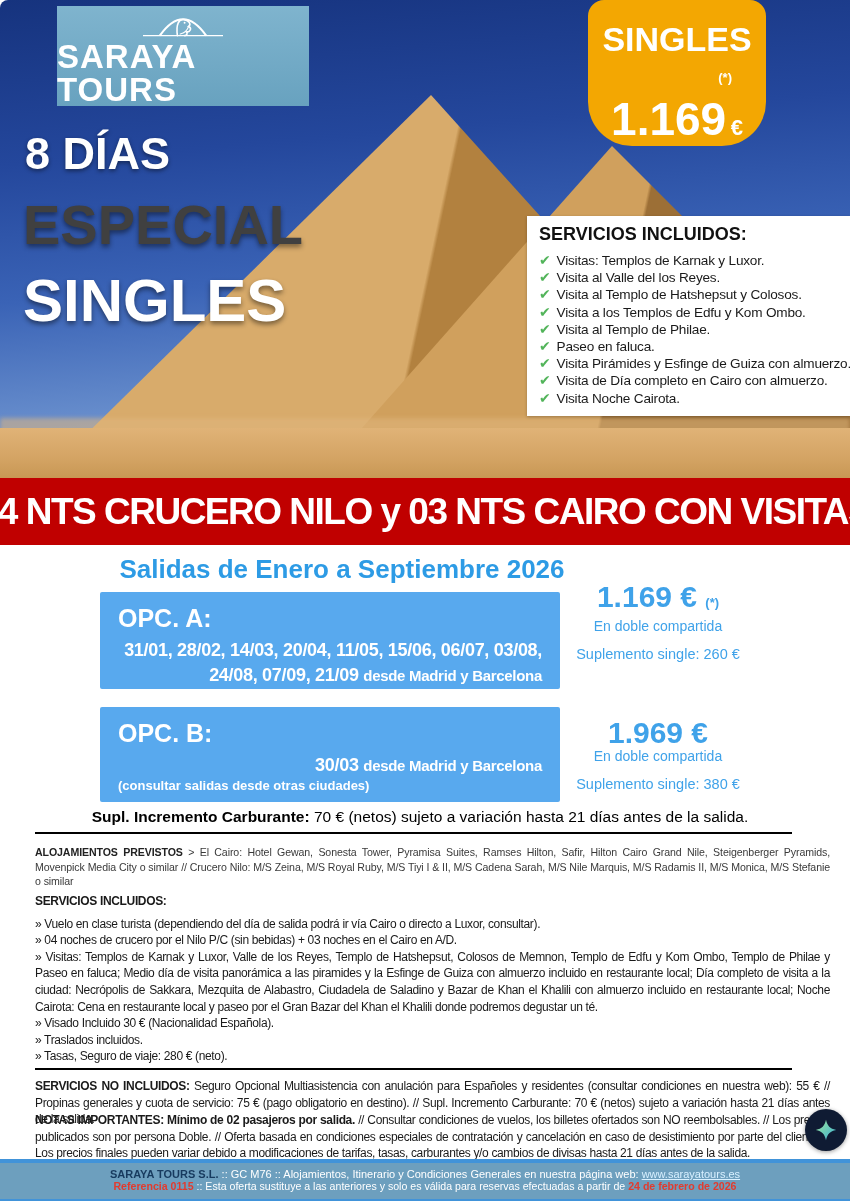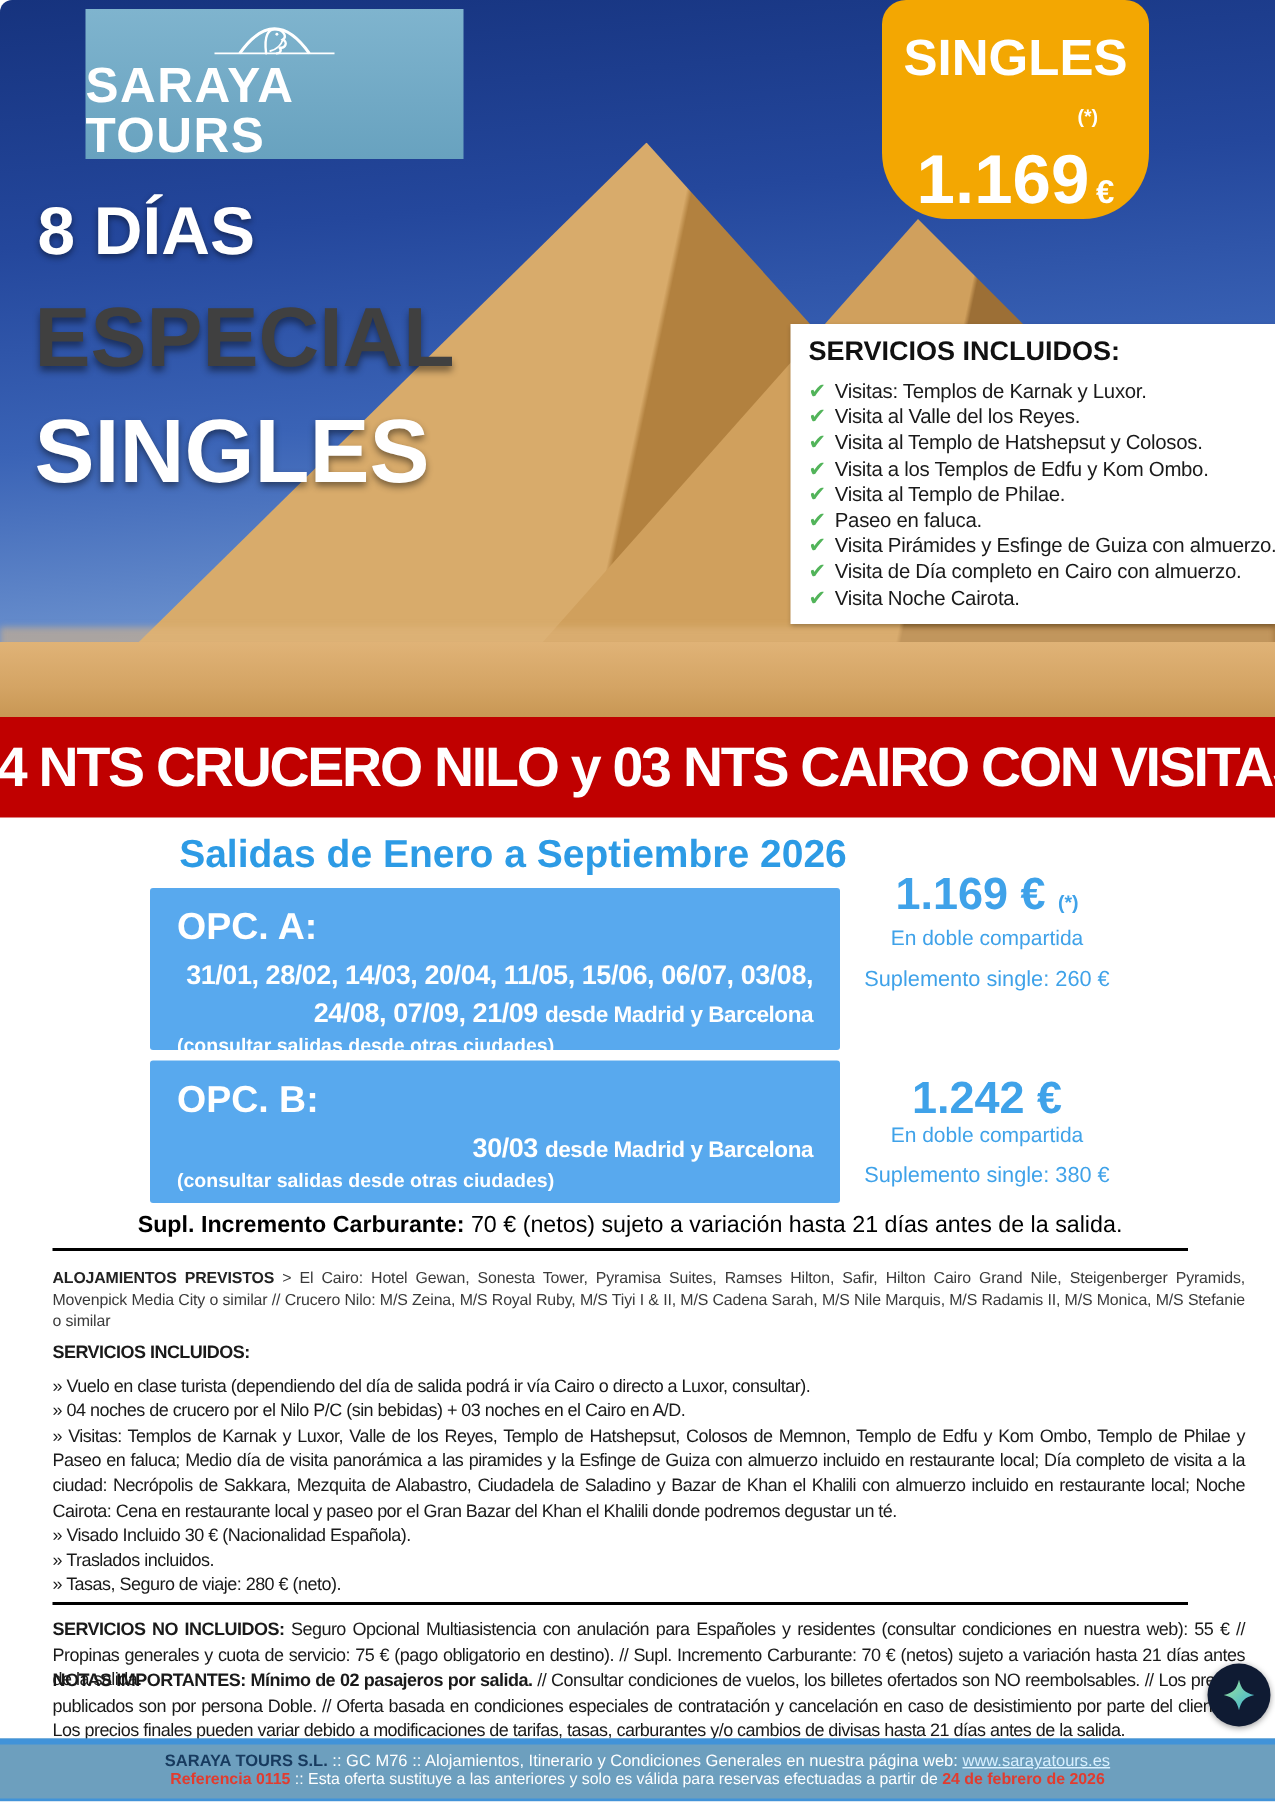--- a/index.html
+++ b/index.html
@@ -51,21 +51,21 @@
   .banner{position:absolute;left:0;top:478px;width:850px;height:67px;background:#c00000;
           display:flex;align-items:center;justify-content:center;}
   .banner-text{color:#fff;font-weight:bold;font-size:37px;letter-spacing:-1.5px;white-space:nowrap;}
 
   
   .salidas{position:absolute;left:0;top:554px;width:684px;text-align:center;
            color:#2d9be5;font-weight:bold;font-size:26px;}
 
   .opc-box{position:absolute;left:100px;width:460px;background:#58a9ee;color:#fff;
            padding:12px 18px;box-sizing:border-box;border-radius:2px;}
-  .opc-a{top:592px;height:108px;}
+  .opc-a{top:592px;height:97px;}
   .opc-b{top:707px;height:95px;}
   .opc-label{font-weight:bold;font-size:25px;margin-bottom:5px;}
   .opc-dates{font-weight:bold;font-size:18px;line-height:25px;letter-spacing:-0.3px;text-align:right;}
   .opc-origin{font-size:15px;}
   .opc-note{font-weight:bold;font-size:13px;margin-top:0;}
 
   .price-block{position:absolute;width:230px;left:543px;text-align:center;color:#3fa2e9;}
   .price-a{top:582px;}
   .price-b{top:718px;}
   .price-main{font-weight:bold;font-size:30px;line-height:30px;}
@@ -176,21 +176,21 @@
 
   <div class="opc-box opc-b">
     <div class="opc-label">OPC. B:</div>
     <div class="opc-dates">
       <span>30/03</span>
       <span class="opc-origin">desde Madrid y Barcelona</span>
     </div>
     <div class="opc-note">(consultar salidas desde otras ciudades)</div>
   </div>
   <div class="price-block price-b">
-    <div class="price-main">1.242 €</div>
+    <div class="price-main">1.969 €</div>
     <div class="price-note">En doble compartida</div>
     <div class="price-suppl">Suplemento single: 380 €</div>
   </div>
 
   <div class="fuel">
     <b>Supl. Incremento Carburante:</b><span> 70 € (netos) sujeto a variación hasta 21 días antes de la salida.</span>
   </div>
 
   <div class="hr1"></div>
 

